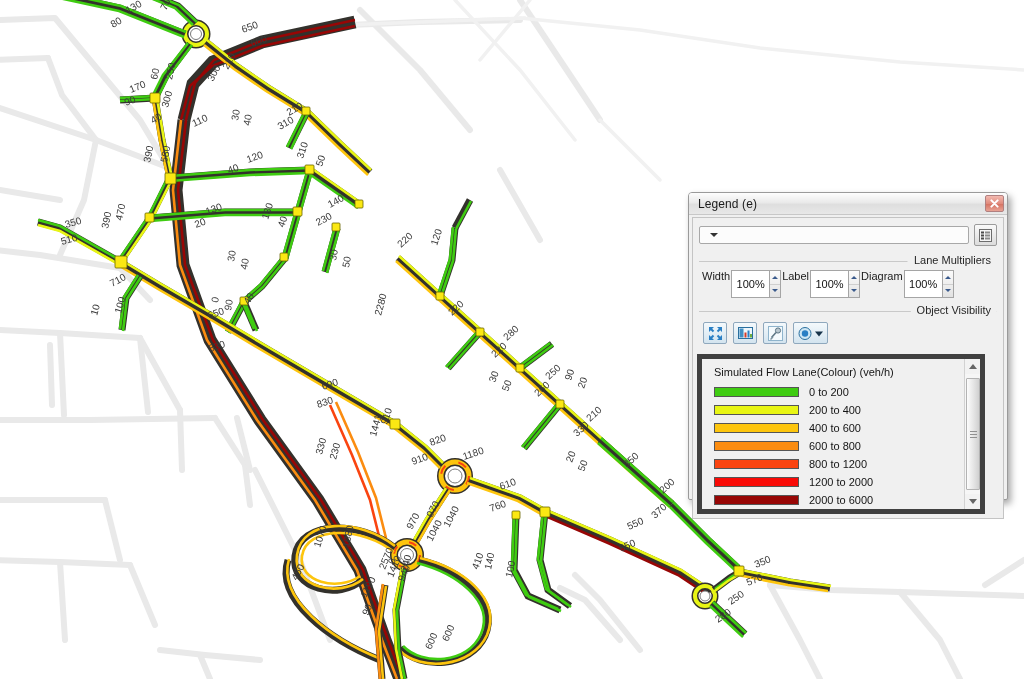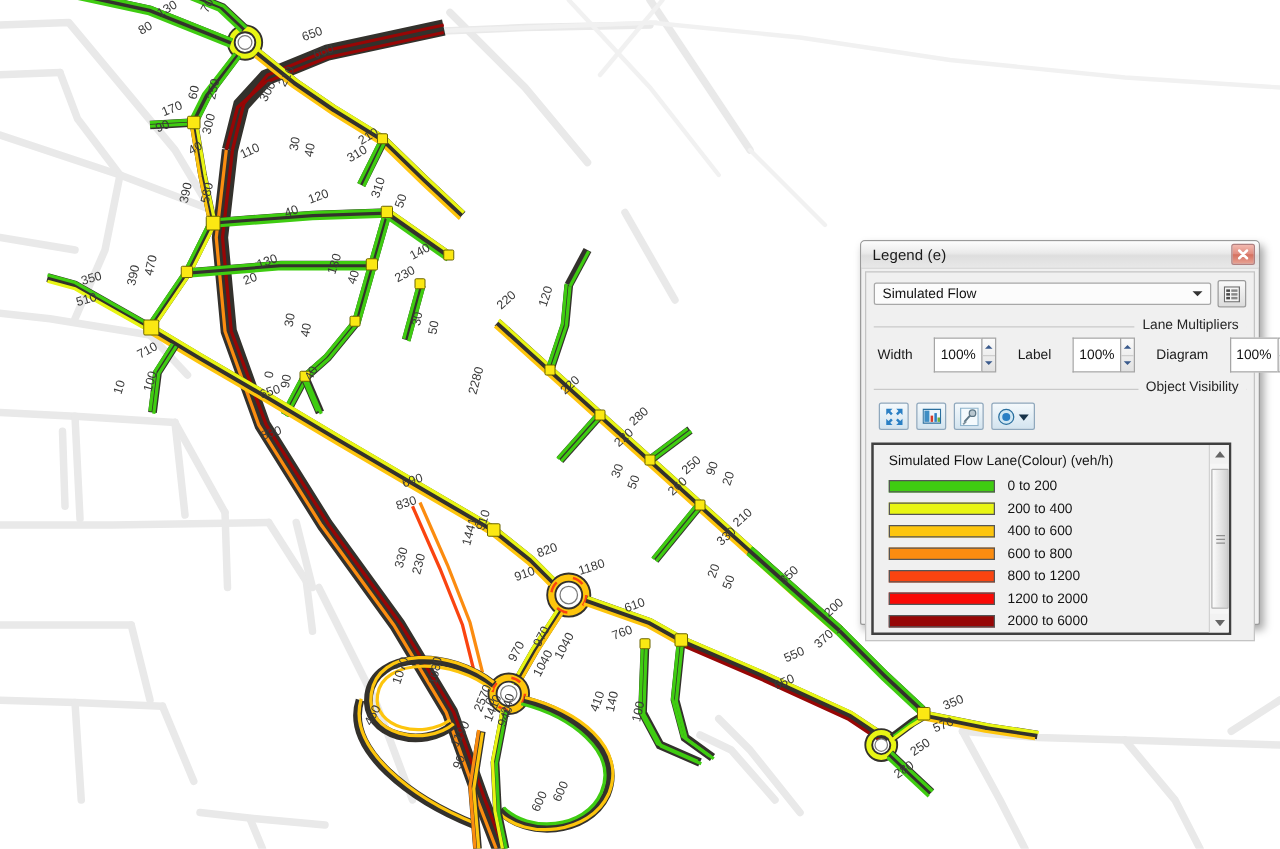--- a/index.html
+++ b/index.html
@@ -68,21 +68,21 @@
   
   .group{position:relative;margin:3px 6px 0 6px;}
   .group-line{border-top:1px solid #c9c9c9;position:relative;top:7px;}
   .group-title{
     position:relative;text-align:center;font-size:11px;color:#262626;
     background:#f0f0f0;display:inline-block;padding:0 6px;
     left:50%;transform:translateX(-50%);
   }
   .group-inner{padding:2px 0 3px 0;}
 
-  .multiplier-row{display:flex;align-items:center;gap:17px;padding:1px 2px 0 3px;}
+  .multiplier-row{display:flex;align-items:flex-start;gap:1px;padding:1px 2px 0 3px;}
   .mlabel{font-size:11px;color:#1a1a1a;}
   .spin{display:flex;align-items:stretch;height:28px;}
   .spin-input{
     width:38px;background:#fff;border:1px solid #a5a5a5;border-right:none;
     font-size:11px;display:flex;align-items:center;justify-content:center;
     color:#111;box-sizing:border-box;cursor:text;
   }
   .spin-btns{
     width:12px;border:1px solid #a5a5a5;background:linear-gradient(180deg,#fbfbfb,#e2e2e2);
     display:flex;flex-direction:column;box-sizing:border-box;
@@ -98,21 +98,21 @@
   .vis-btn{
     width:22px;height:20px;border:1px solid #8fa8bd;border-radius:2px;
     background:linear-gradient(180deg,#f4f9fc,#d3e4ef);
     display:flex;align-items:center;justify-content:center;cursor:pointer;
   }
   .vis-btn.wide{width:33px;}
   .vis-btn svg{display:block;}
 
   
   .list-area{
-    flex:1;margin:5px 18px 4px 4px;background:#f0f0f0;border:2px solid #404040;
+    flex:1;margin:5px 18px 4px 4px;background:#f0f0f0;border:5px solid #404040;
     display:flex;overflow:hidden;box-sizing:border-box;
   }
   .list-content{flex:1;padding:7px 0 0 12px;overflow:hidden;}
   .list-heading{font-size:11px;color:#141414;margin-bottom:5px;}
   .legend-entry{display:flex;align-items:center;height:18px;}
   .swatch{width:85px;height:10px;border:1px solid #555;box-sizing:border-box;}
   .entry-label{margin-left:10px;font-size:11px;color:#141414;}
 
   .scrollbar{
     width:15px;background:#f2f2f2;border-left:1px solid #d2d2d2;
@@ -545,21 +545,20 @@
       <svg width="9" height="9" viewBox="0 0 9 9">
         <path d="M1.4,1.4 L7.6,7.6 M7.6,1.4 L1.4,7.6" stroke="#ffffff" stroke-width="2" stroke-linecap="round"></path>
       </svg>
     </span>
   </div>
 
   <div class="legend-body">
 
     <div class="combo-row">
       <div class="combo">
-        <span class="combo-value">Simulated Flow</span>
         <span class="combo-arrow">
             <i></i>
           </span>
       </div>
       <div class="combo-side-btn">
         <svg width="13" height="13" viewBox="0 0 13 13">
           <rect x="0.5" y="0.5" width="12" height="12" fill="#f5f5f5" stroke="#6d6d6d"></rect>
           <rect x="2" y="2.5" width="3" height="2" fill="#4a4a4a"></rect>
           <rect x="6" y="2.5" width="5" height="2" fill="#8a8a8a"></rect>
           <rect x="2" y="5.5" width="3" height="2" fill="#4a4a4a"></rect>

